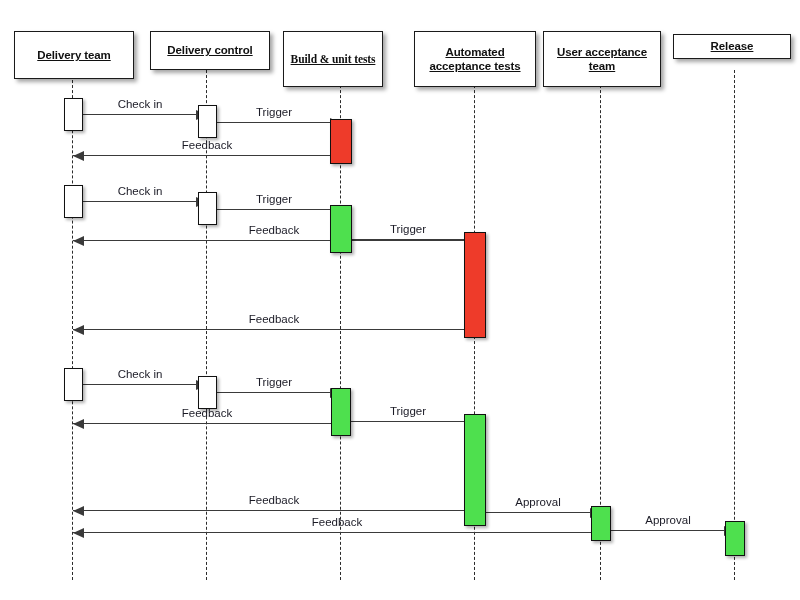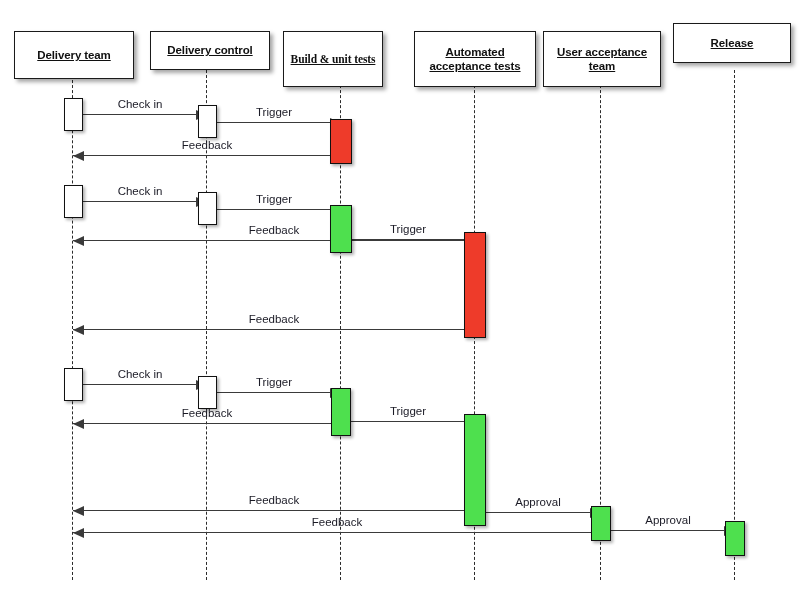--- a/index.html
+++ b/index.html
@@ -169,17 +169,17 @@
       </div>
       <div class="lifeline-head" style="left: 283px; top: 31px; width: 100px; height: 56px; font-family: Liberation Serif, serif;">
         <div class="head-label">Build &amp; unit tests</div>
       </div>
       <div class="lifeline-head" style="left: 414px; top: 31px; width: 122px; height: 56px;">
         <div class="head-label">Automated acceptance tests</div>
       </div>
       <div class="lifeline-head" style="left: 543px; top: 31px; width: 118px; height: 56px;">
         <div class="head-label">User acceptance team</div>
       </div>
-      <div class="lifeline-head" style="left: 673px; top: 23px; width: 118px; height: 40px; justify-content: center;">
+      <div class="lifeline-head" style="left: 673px; top: 34px; width: 118px; height: 25px; justify-content: center;">
         <div class="head-label">Release</div>
       </div>
     </div>
 </div>
 
 </body></html>

